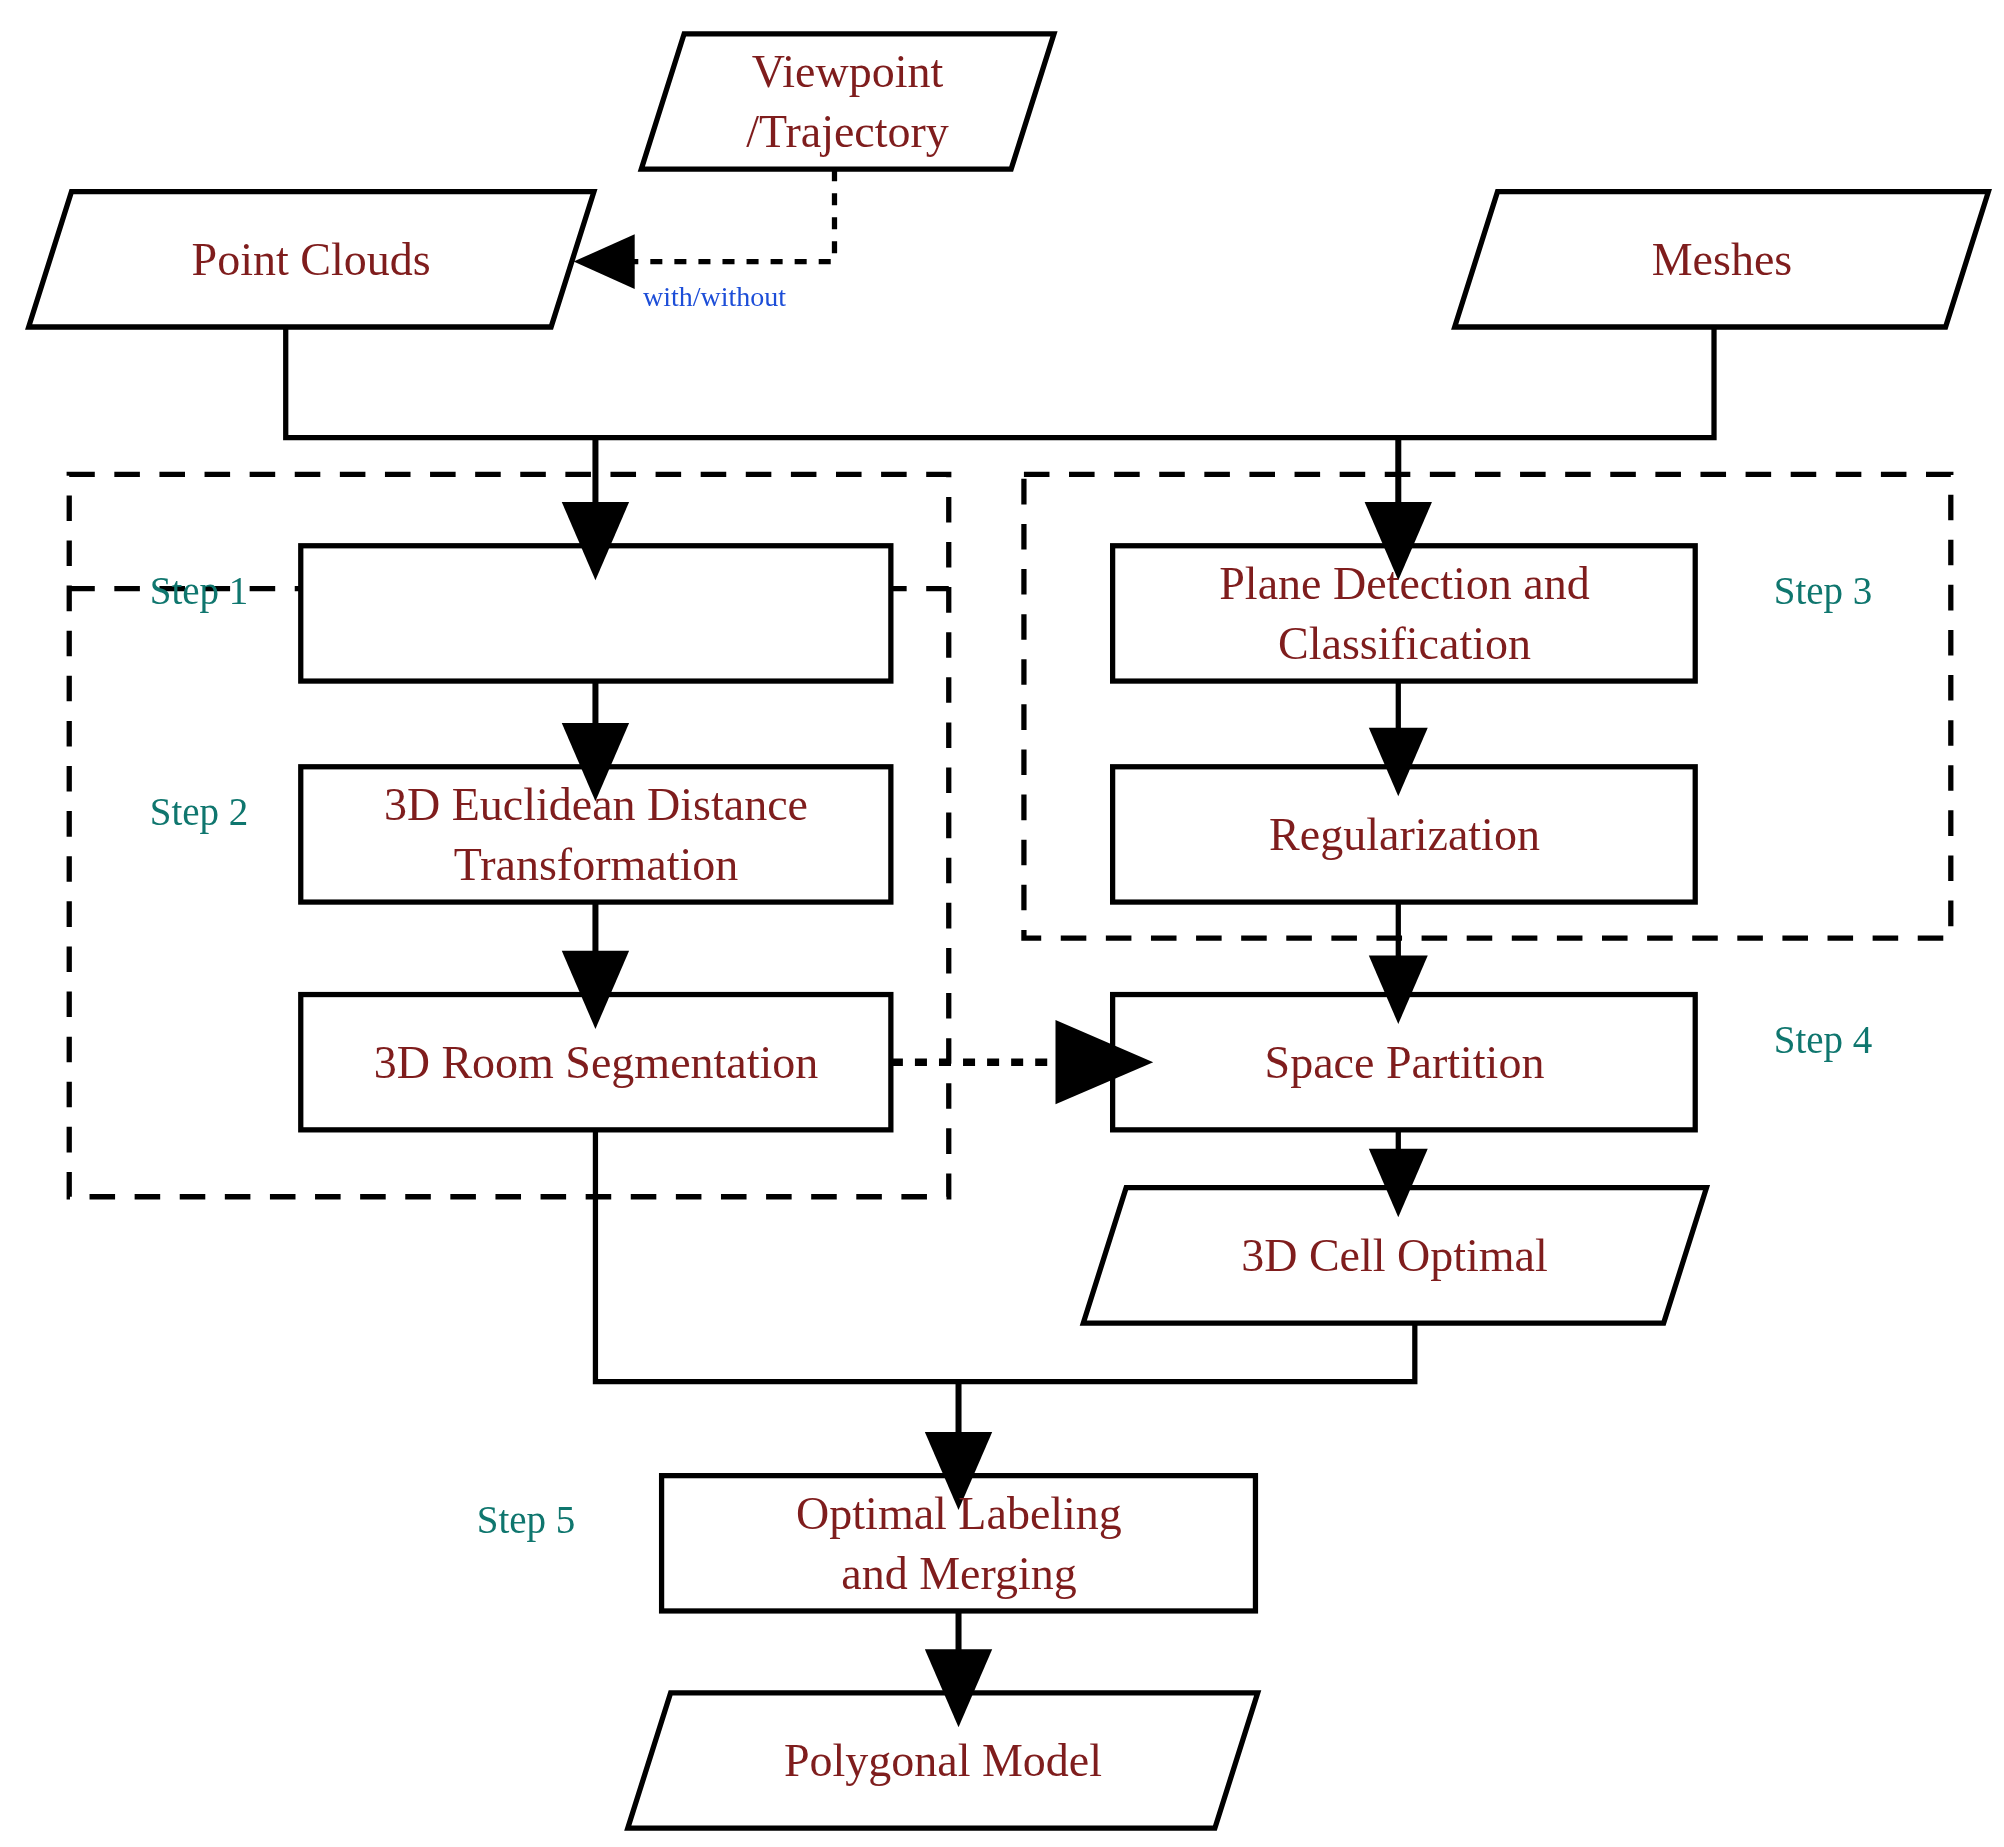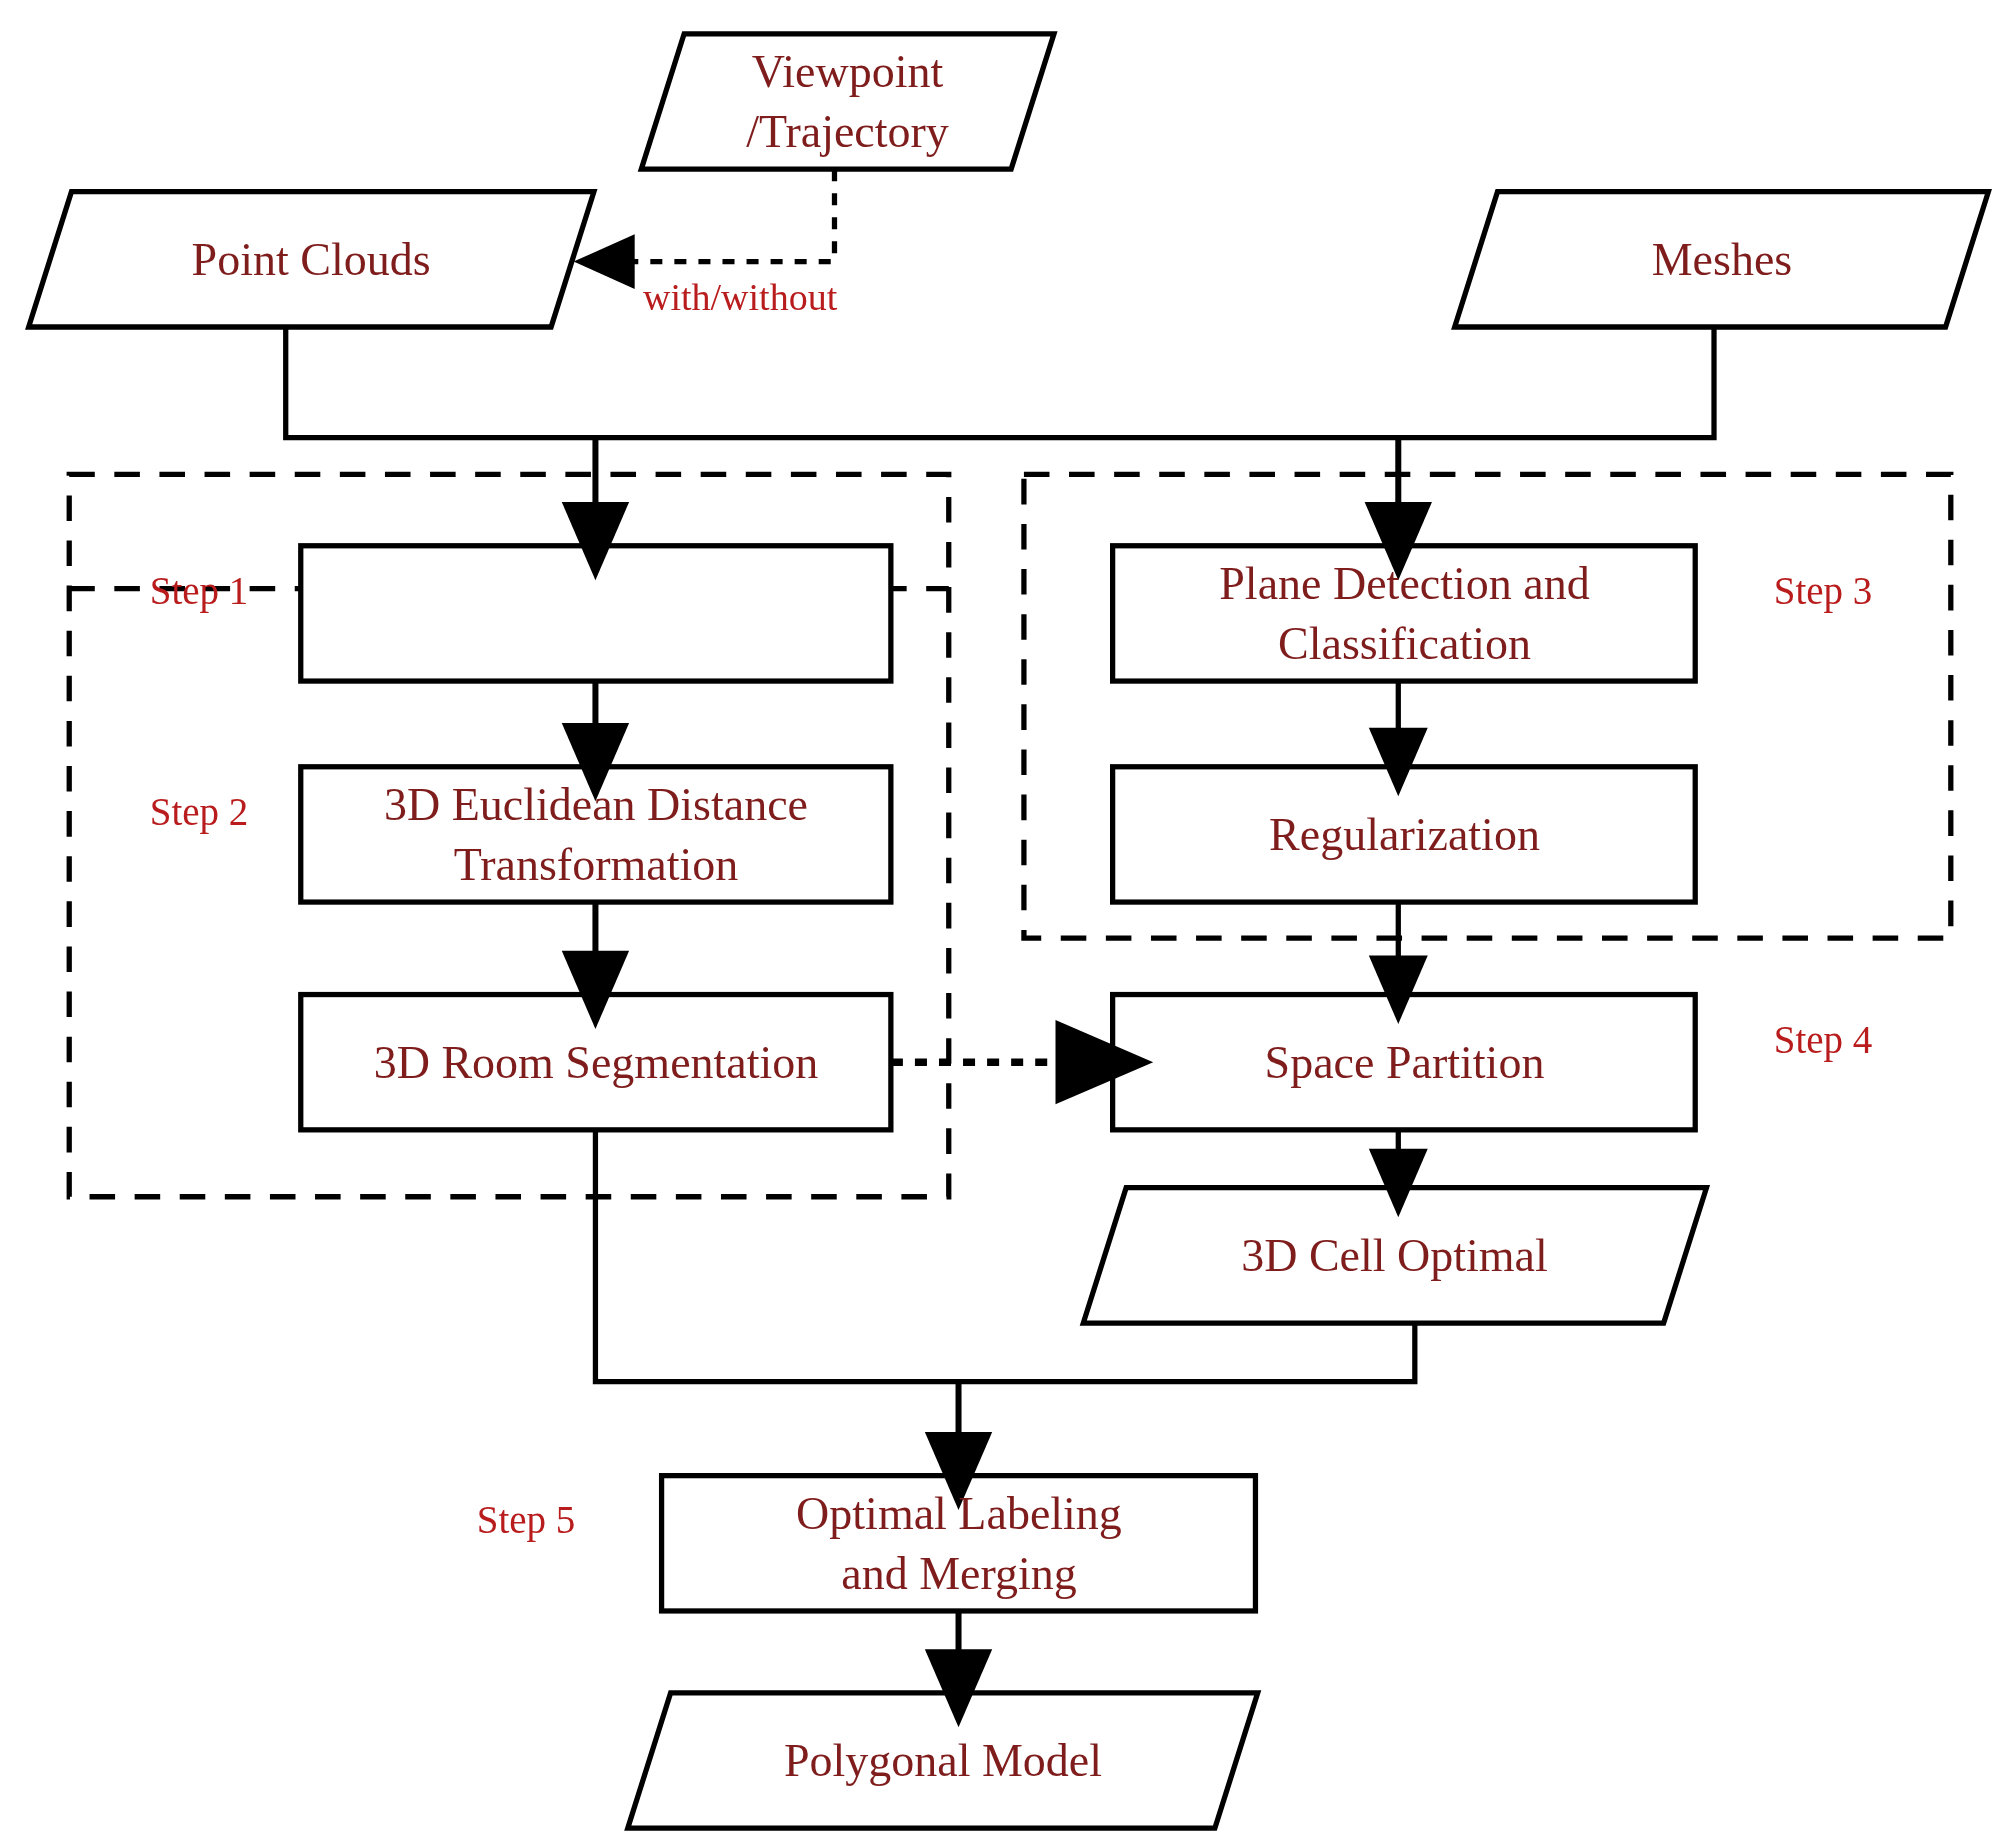--- a/index.html
+++ b/index.html
@@ -7,26 +7,26 @@
        font-family:"Liberation Serif","DejaVu Serif",serif;}
   #stage{position:relative;width:2005px;height:1847px;background:#fff;}
   svg#canvas{position:absolute;left:0;top:0;width:2005px;height:1847px;}
   .nodeLabel{
     position:absolute;display:flex;align-items:center;justify-content:center;
     text-align:center;color:#7f1d1d;line-height:1.30;
     font-family:"Liberation Serif","DejaVu Serif",serif;
     font-size:46px;white-space:pre-line;pointer-events:none;
   }
   .stepLabel{
-    position:absolute;color:#b91c1c;font-size:39px;
+    position:absolute;color:#0f766e;font-size:39px;
     font-family:"Liberation Serif","DejaVu Serif",serif;
     display:flex;align-items:center;justify-content:center;
   }
   .edgeLabel{
-    position:absolute;color:#b91c1c;font-size:38px;
+    position:absolute;color:#1d4ed8;font-size:28px;
     font-family:"Liberation Serif","DejaVu Serif",serif;
     display:flex;align-items:center;justify-content:flex-start;
   }
 </style>
 </head>
 <body>
 
 <div id="stage">
 
   <svg id="canvas" viewBox="0 0 2667 2457">

